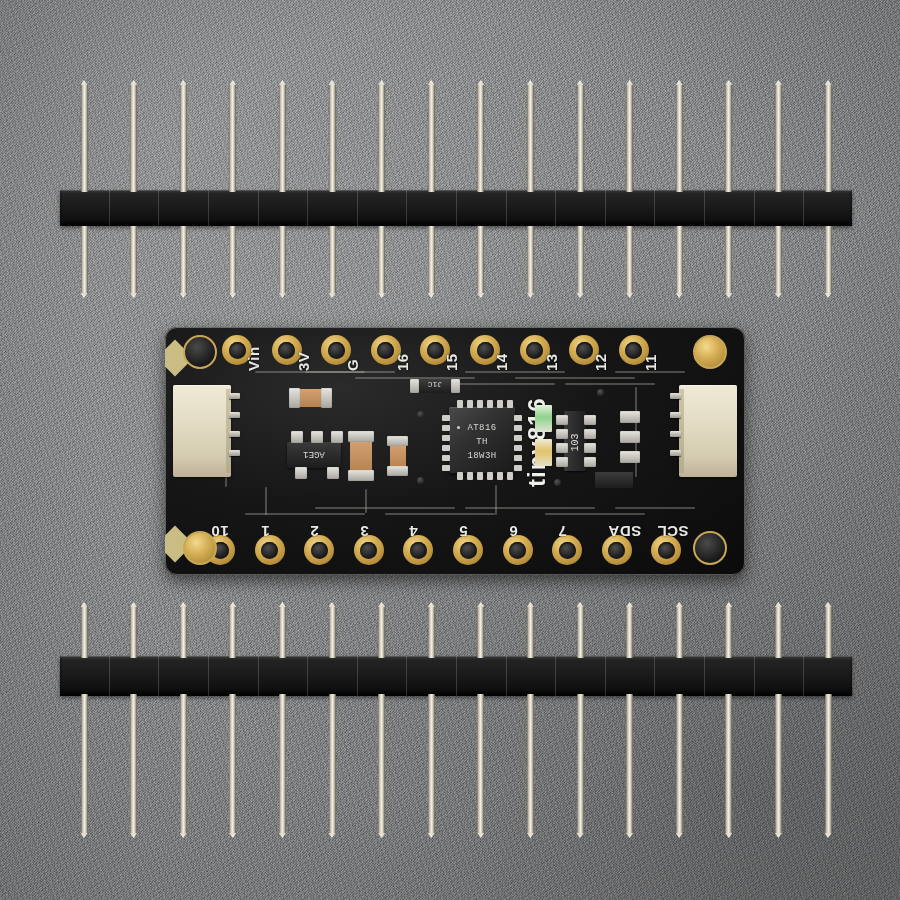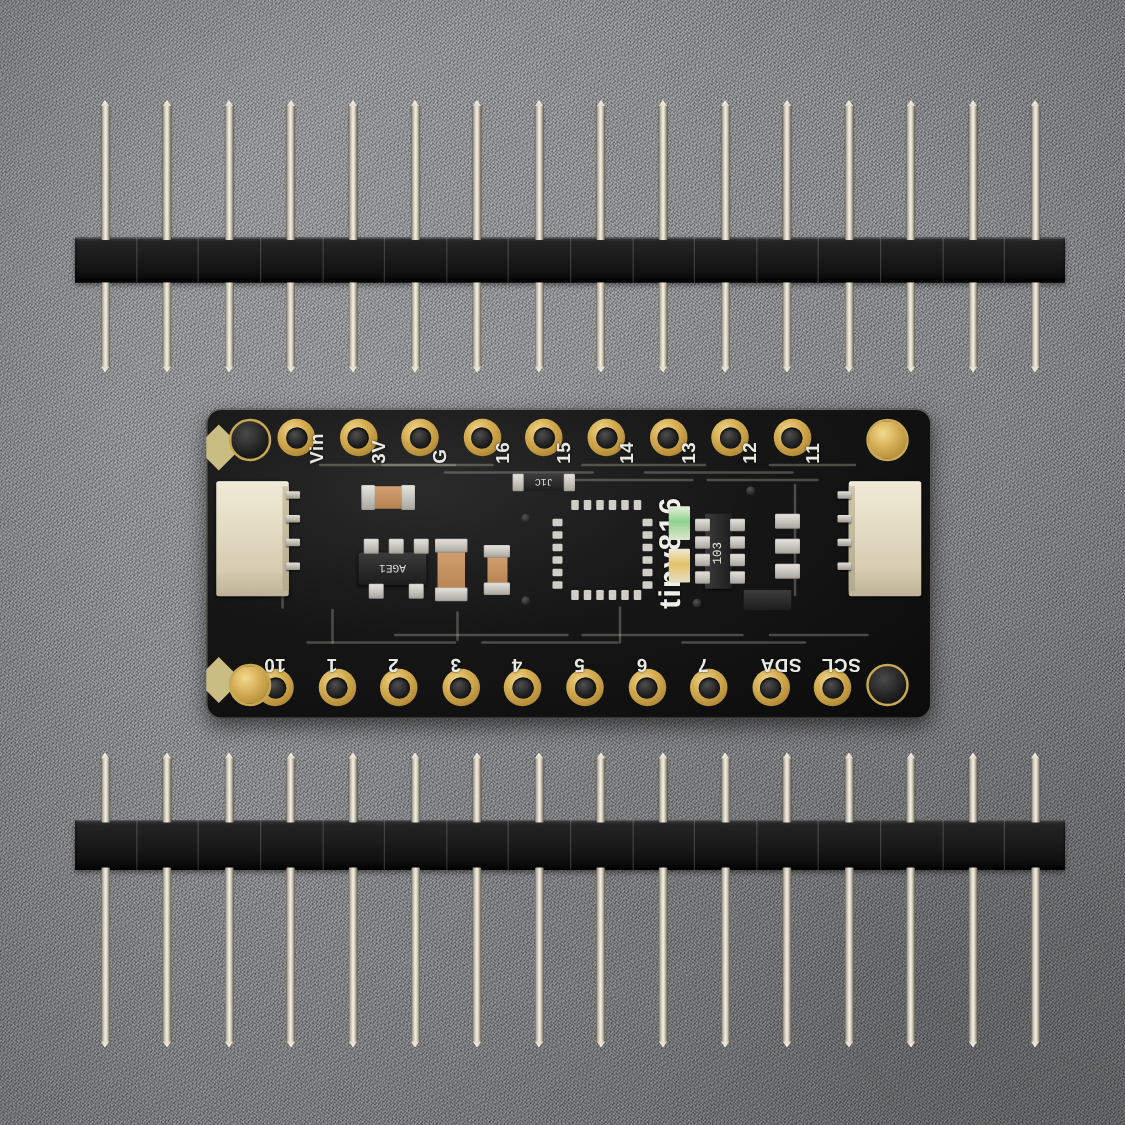--- a/index.html
+++ b/index.html
@@ -469,20 +469,26 @@
     <div class="smd cap-tan" style="left:225px; top:116px; width:16px; height:26px;"></div>
     <div class="smd term" style="left:222px; top:109px; width:21px; height:10px;"></div>
     <div class="smd term" style="left:222px; top:139px; width:21px; height:10px;"></div>
 
     <div class="smd body-dark" style="left:253px; top:52px; width:34px; height:14px;">
       <div style="position:absolute; left:0; right:0; top:1px; text-align:center; color:#ddd; font-family:'Liberation Mono',monospace; font-size:8px; transform:rotate(180deg);">J1C</div>
     </div>
     <div class="smd term" style="left:245px; top:52px; width:9px; height:14px;"></div>
     <div class="smd term" style="left:286px; top:52px; width:9px; height:14px;"></div>
 
+    <div class="mcu" style="left:284px; top:80px; width:66px; height:66px;">
+      <div class="mcu-dot" style="left:8px; top:19px;"></div>
+      <div class="mcu-text" style="top:16px;">AT816</div>
+      <div class="mcu-text" style="top:30px;">TH</div>
+      <div class="mcu-text" style="top:44px;">18W3H</div>
+    </div>
     <div id="qfn-pads">
         <div class="qfn-pad" style="left: 292px; top: 73px; width: 6px; height: 8px;"></div>
         <div class="qfn-pad" style="left: 292px; top: 145px; width: 6px; height: 8px;"></div>
         <div class="qfn-pad" style="left: 277px; top: 88px; width: 8px; height: 6px;"></div>
         <div class="qfn-pad" style="left: 349px; top: 88px; width: 8px; height: 6px;"></div>
         <div class="qfn-pad" style="left: 302px; top: 73px; width: 6px; height: 8px;"></div>
         <div class="qfn-pad" style="left: 302px; top: 145px; width: 6px; height: 8px;"></div>
         <div class="qfn-pad" style="left: 277px; top: 98px; width: 8px; height: 6px;"></div>
         <div class="qfn-pad" style="left: 349px; top: 98px; width: 8px; height: 6px;"></div>
         <div class="qfn-pad" style="left: 312px; top: 73px; width: 6px; height: 8px;"></div>

